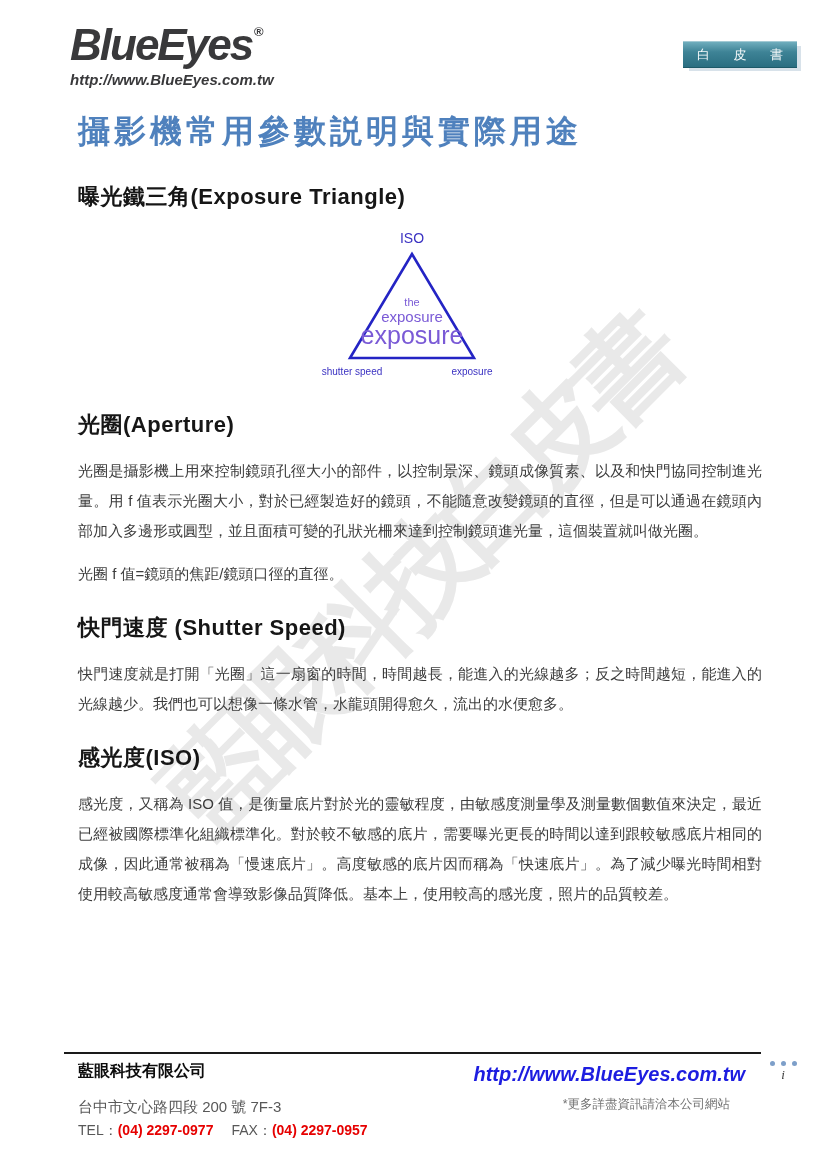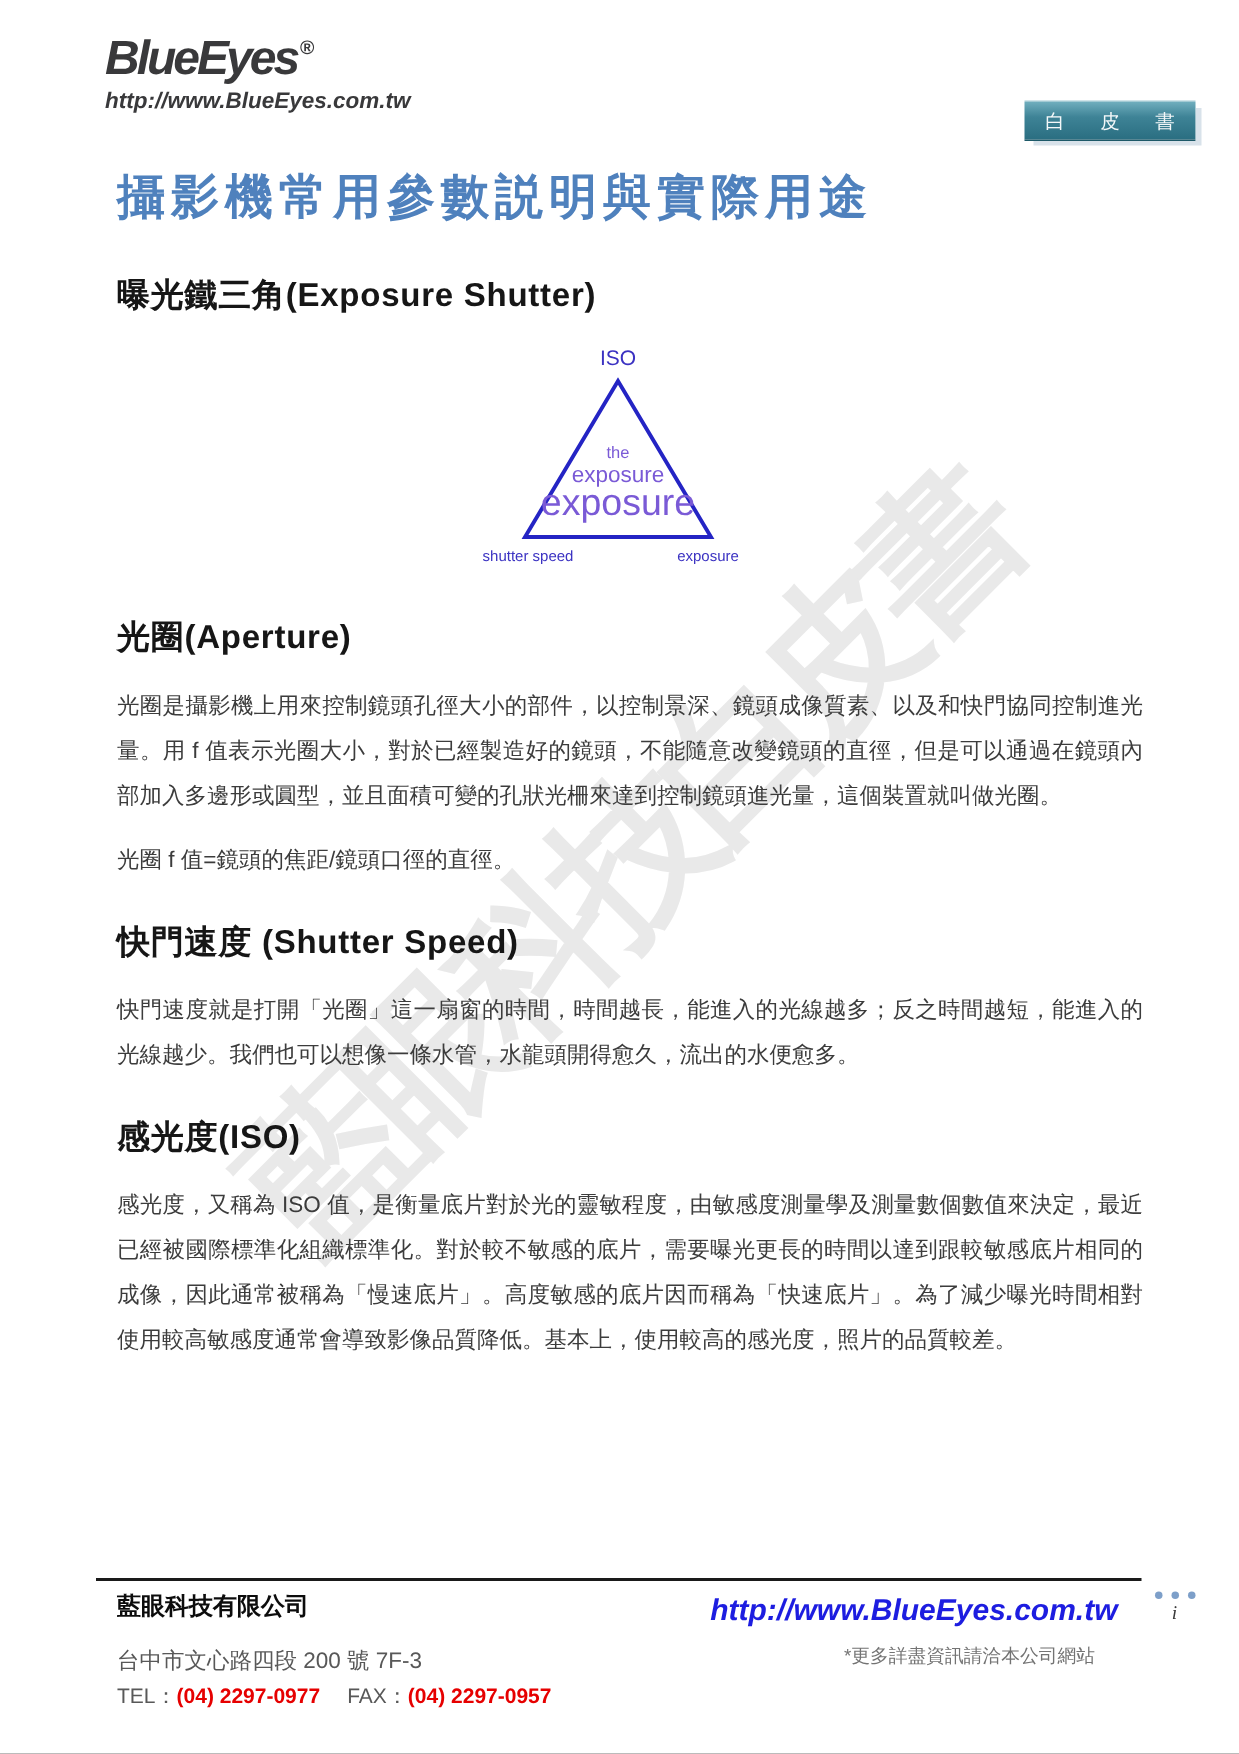--- a/index.html
+++ b/index.html
@@ -14,36 +14,36 @@
   .watermark {
     position:absolute; left:420px; top:574px; z-index:0;
     transform:translate(-50%,-50%) rotate(-45deg);
     font-size:106px; font-weight:bold; letter-spacing:-10px;
     color:#e9e9e9; white-space:nowrap; user-select:none;
   }
   
   .header { position:absolute; left:70px; top:22px; z-index:2; }
   .logo-line { display:flex; align-items:flex-start; }
   .logo-text {
-    font-size:32px; font-weight:bold; font-style:italic;
+    font-size:44px; font-weight:bold; font-style:italic;
     color:#39393b; letter-spacing:-2px; line-height:1.05;
   }
   .logo-reg { font-size:13px; font-weight:bold; color:#39393b; margin-left:2px; margin-top:2px; }
   .logo-url {
     font-size:15px; font-weight:bold; font-style:italic;
     color:#39393b; margin-top:3px;
   }
   .badge {
     position:absolute; left:683px; top:41px; z-index:2;
     width:114px; height:27px;
     background:linear-gradient(180deg,#6fadbd 0%,#3e8396 40%,#2a6e81 100%);
     border-top:1px solid #a3cad4; border-bottom:1px solid #1d5968;
     box-shadow:5px 4px 0 -1px #d8e2ea;
     display:flex; align-items:center; justify-content:center;
-    color:#f4f8f9; font-size:13px; letter-spacing:10px; text-indent:10px;margin-top:26px;
+    color:#f4f8f9; font-size:13px; letter-spacing:10px; text-indent:10px;
   }
   
   .content { position:absolute; left:78px; top:110px; width:684px; z-index:1; }
   h1.doc-title {
     font-size:32px; font-weight:bold; color:#4f81bd;
     letter-spacing:4px; margin-bottom:28px;
   }
   h2.sec {
     font-size:22px; font-weight:bold; color:#161616;
     margin:24px 0 16px 0; letter-spacing:0.5px;
@@ -104,21 +104,21 @@
       <span class="logo-text">BlueEyes</span>
       <span class="logo-reg">®</span>
     </div>
     <div class="logo-url">http://www.BlueEyes.com.tw</div>
   </div>
   <div class="badge">白 皮 書</div>
 
   <div class="content">
     <h1 class="doc-title">攝影機常用參數説明與實際用途</h1>
 
-    <h2 class="sec">曝光鐵三角(Exposure Shutter)</h2>
+    <h2 class="sec">曝光鐵三角(Exposure Triangle)</h2>
 
     <div class="diagram">
       <svg width="260" height="158" viewBox="0 0 260 158">
         <polygon points="122,26 60,130 184,130" fill="none" stroke="#2424c4" stroke-width="2.6"></polygon>
       </svg>
       <span class="dlabel lbl-iso">ISO</span>
       <span class="inner inner-the">the</span>
       <span class="inner inner-exposure">exposure</span>
       <span class="inner inner-triangle">exposure</span>
       <span class="dlabel lbl-outer lbl-shutter">shutter speed</span>

